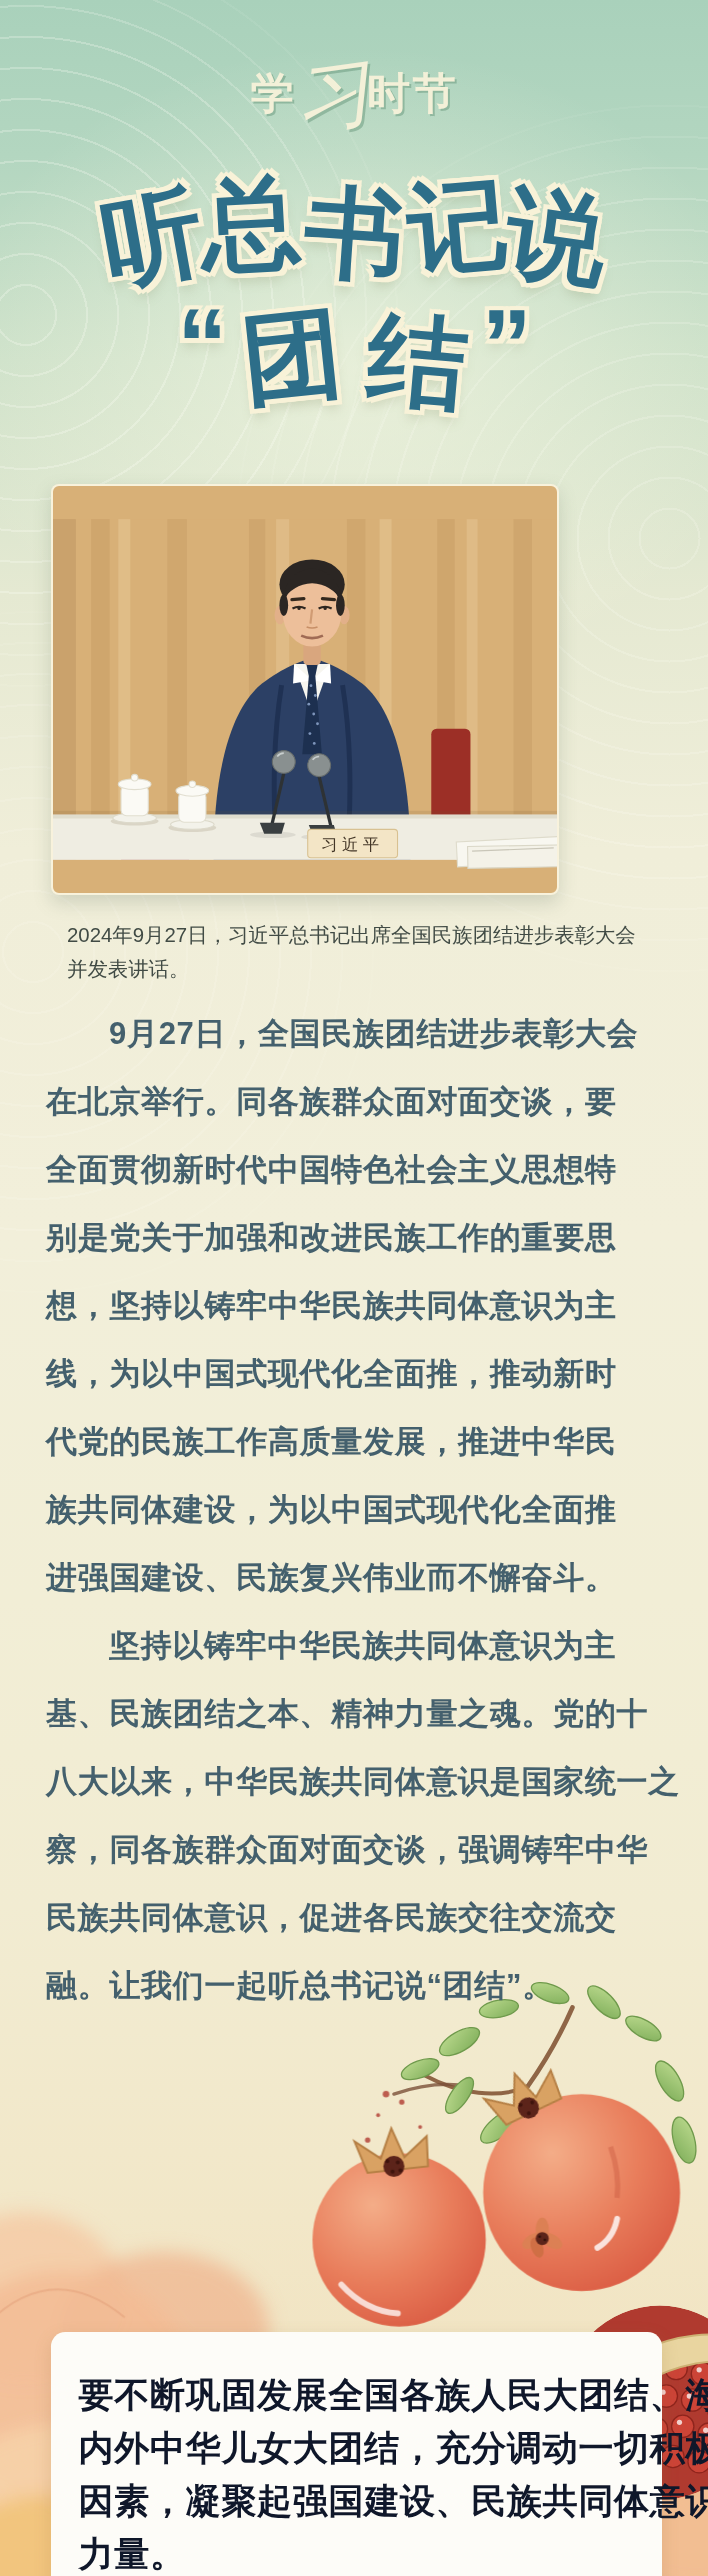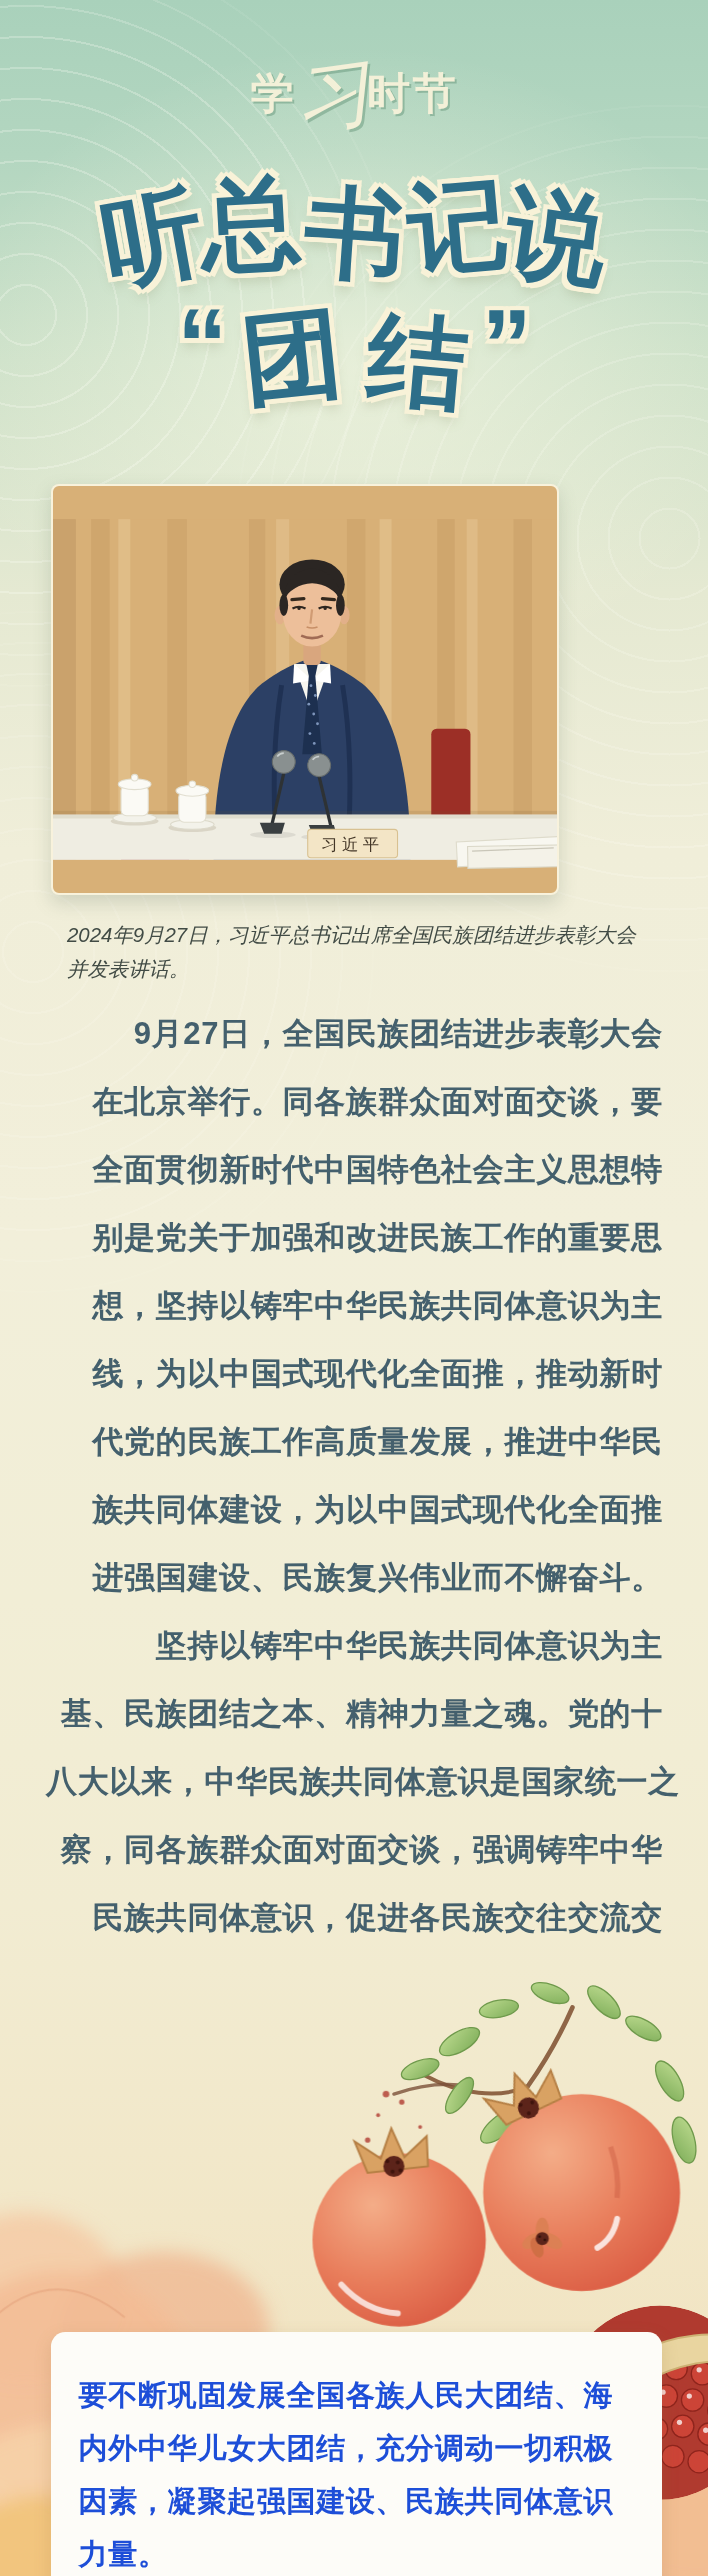--- a/index.html
+++ b/index.html
@@ -51,37 +51,37 @@
   .title-l2 .t-char:nth-child(3){transform:rotate(5deg) translateY(5.3px);}
 
   
   .photo-frame{position:absolute;left:51px;top:484px;width:508px;height:411px;
     border-radius:7.9px;overflow:hidden;border:2px solid rgba(250,245,225,.95);
     box-shadow:0 7.9px 18.4px rgba(90,110,90,.22);box-sizing:border-box;background:#d8b077;}
   .photo-frame svg{display:block;width:100%;height:100%;}
 
   
   .caption{position:absolute;left:67px;top:918px;width:604px;color:#414b45;
-    font-size:20.4px;line-height:34px;font-style:italic;}
+    font-size:20.4px;line-height:34px;}
 
   
   .article{position:absolute;left:46px;top:1000px;width:617px;color:#44606d;z-index:2;}
   .bline{height:68px;line-height:68px;font-size:31px;font-weight:600;
-    letter-spacing:0.7px;white-space:nowrap;text-align:right;}
+    letter-spacing:0.7px;white-space:nowrap;}
   .indent{text-indent:63px;}
 
   
   .deco{position:absolute;left:0;top:1930px;width:709px;height:646px;z-index:1;}
 
   
   .quote-card{position:absolute;left:51px;top:2332px;width:611px;height:328px;z-index:3;
     background:#fdfcf8;border-radius:14.4px;box-shadow:0 6.6px 17px rgba(150,110,60,.20);
     box-sizing:border-box;padding:37px 27.6px 0 27.6px;}
   .qline{font-family:"Liberation Serif","DejaVu Serif",serif;font-weight:700;
-    color:#1d4ed8;font-size:29px;line-height:53px;letter-spacing:0.7px;white-space:nowrap;}
+    color:#0f172a;font-size:35px;line-height:53px;letter-spacing:0.7px;white-space:nowrap;}
 </style>
 </head>
 <body>
 
 <div class="page">
 
   <div class="arc arc-left"></div>
   <div class="arc arc-right"></div>
   <div class="arc arc-bottom"></div>
 
@@ -216,20 +216,21 @@
     <div class="bline">想，坚持以铸牢中华民族共同体意识为主</div>
     <div class="bline">线，为以中国式现代化全面推，推动新时</div>
     <div class="bline">代党的民族工作高质量发展，推进中华民</div>
     <div class="bline">族共同体建设，为以中国式现代化全面推</div>
     <div class="bline">进强国建设、民族复兴伟业而不懈奋斗。</div>
     <div class="bline indent">坚持以铸牢中华民族共同体意识为主</div>
     <div class="bline">基、民族团结之本、精神力量之魂。党的十</div>
     <div class="bline">八大以来，中华民族共同体意识是国家统一之</div>
     <div class="bline">察，同各族群众面对面交谈，强调铸牢中华</div>
     <div class="bline">民族共同体意识，促进各民族交往交流交</div>
+    <div class="bline">融。让我们一起听总书记说“团结”。</div>
   </div>
 
   <svg class="deco" viewBox="0 0 1080 984">
     <defs>
       <radialGradient id="fruitG" cx="35%" cy="30%" r="80%">
         <stop offset="0%" stop-color="#f4ad88"></stop>
           <stop offset="55%" stop-color="#e97e5c"></stop>
           <stop offset="100%" stop-color="#da5a42"></stop>
       </radialGradient>
       <linearGradient id="leafG" x1="0" y1="0" x2="1" y2="1">

